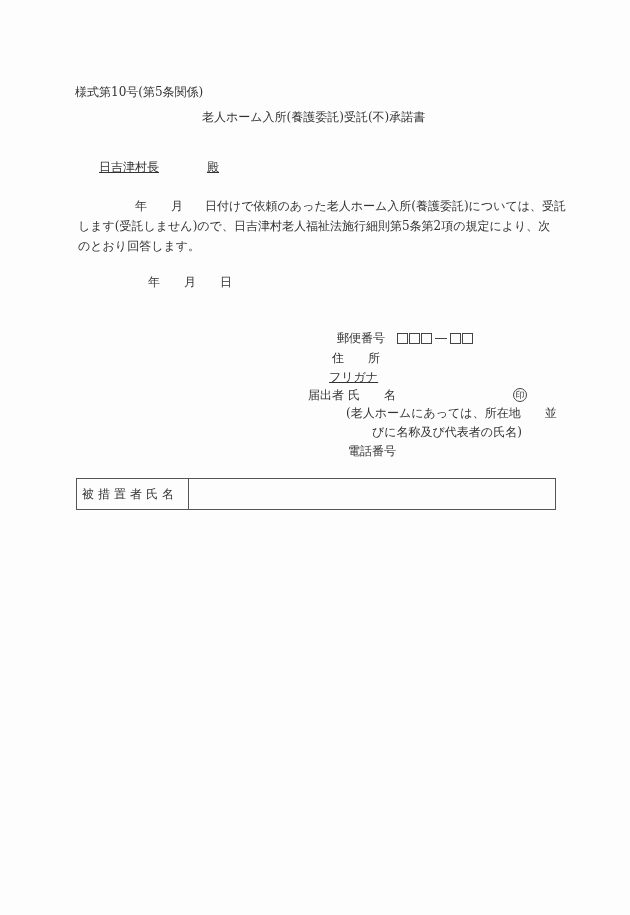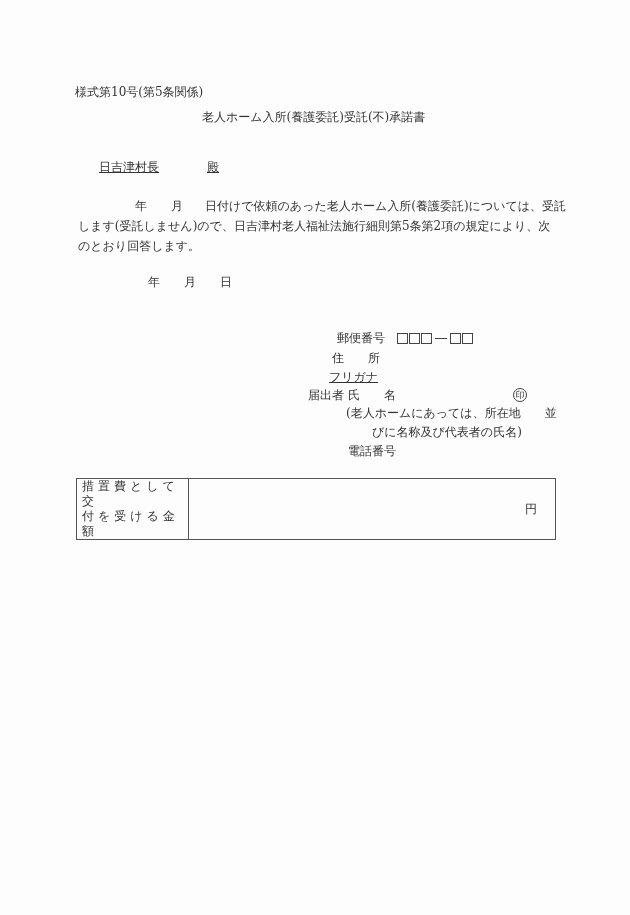--- a/index.html
+++ b/index.html
@@ -62,21 +62,18 @@
 <div class="lbl" style="left:329px; top:370px;text-decoration:underline;">フリガナ</div>
 <div class="lbl" style="left:308px; top:388px;">届出者</div>
 <div class="lbl" style="left:348px; top:388px;">氏　　名</div>
 <div class="lbl" style="left:513px; top:387px;"><span class="seal">印</span></div>
 <div class="lbl" style="left:346px; top:406px;">(老人ホームにあっては、所在地　　並</div>
 <div class="lbl" style="left:372px; top:425px;">びに名称及び代表者の氏名)</div>
 <div class="lbl" style="left:348px; top:444px;">電話番号</div>
 
 <table class="info">
   <tbody>
-  <tr>
-    <td class="head">
-          <div>措置費として交</div>
-          <div>付を受ける金額</div>
-        </td>
-    <td class="val">円</td>
+      <tr>
+    <td class="head">被措置者氏名</td>
+    <td class="val"></td>
   </tr>
 </tbody>
   </table>
 
 </body></html>

